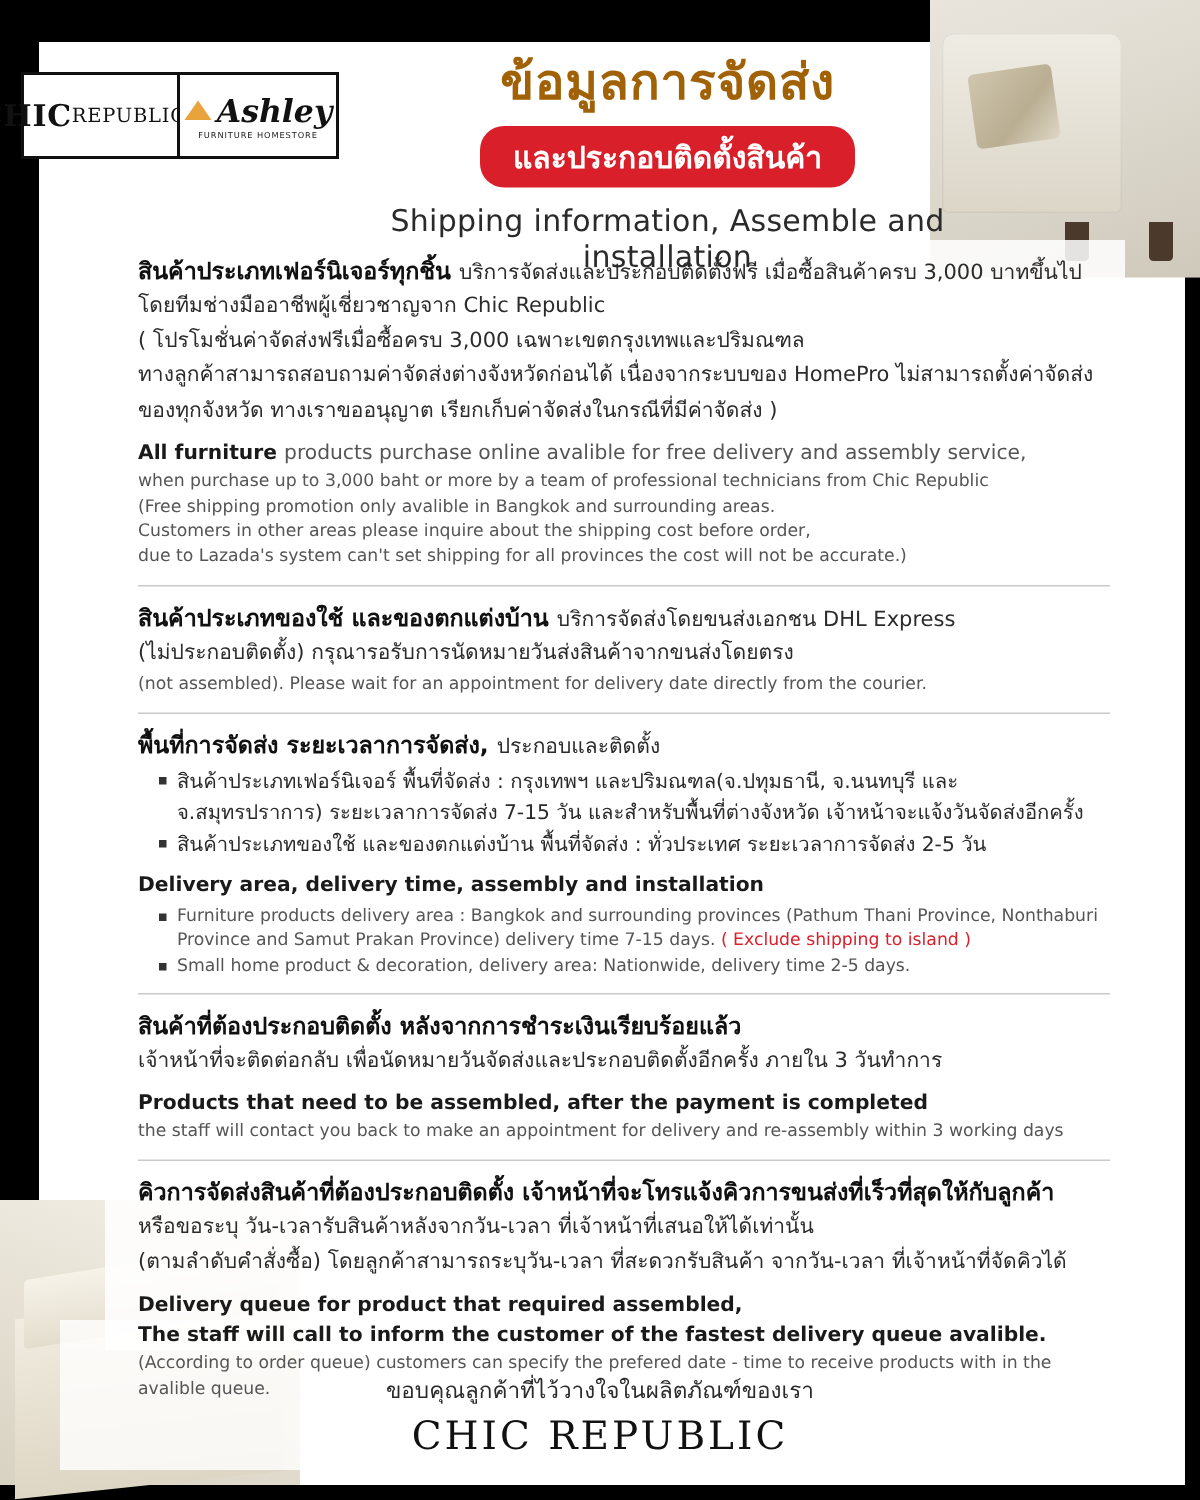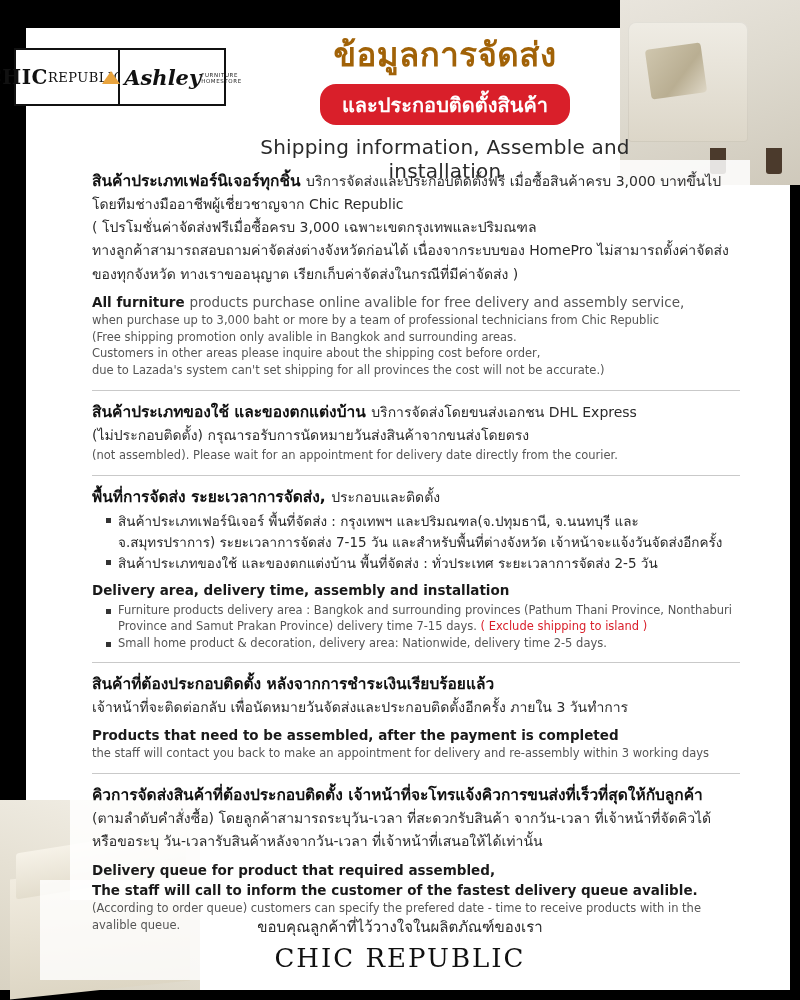--- a/index.html
+++ b/index.html
@@ -100,21 +100,21 @@
     font-family: "DejaVu Serif", serif; font-weight: 700; font-size: 20px; letter-spacing: .5px;
     color:#111;
   }
   .logo-chic .l2 {
     font-family: "DejaVu Serif", serif; font-weight: 400; font-size: 13px; letter-spacing: .5px;
     color:#111; margin-top: 1px;
   }
   .logo-chic .l3 { font-size: 5px; color:#333; margin-top: 3px; letter-spacing: .2px;}
   .logo-ashley {
     width: 106px; height: 58px; background: #ffffff; border: 2px solid #111; border-left: none;
-    display:flex; flex-direction: row; align-items:center; justify-content:center;
+    display:flex; flex-direction: column; align-items:center; justify-content:center;
   }
   .logo-ashley .row { display:flex; align-items:center; gap: 4px;}
   .ash-mark {
     width: 0; height: 0; border-left: 9px solid transparent; border-right: 9px solid transparent;
     border-bottom: 13px solid #e8a33d; position: relative;
   }
   .ash-mark:after{
     content:""; position:absolute; left:-5px; top: 9px; width: 10px; height: 4px; background:#e8a33d;
   }
   .logo-ashley .word {
@@ -278,22 +278,22 @@
       <div class="th-head">สินค้าที่ต้องประกอบติดตั้ง หลังจากการชำระเงินเรียบร้อยแล้ว</div>
       <div class="th-line">เจ้าหน้าที่จะติดต่อกลับ เพื่อนัดหมายวันจัดส่งและประกอบติดตั้งอีกครั้ง ภายใน 3 วันทำการ</div>
       <div class="en-head">Products that need to be assembled, after the payment is completed</div>
       <div class="en-line">the staff will contact you back to make an appointment for delivery and re-assembly within 3 working days</div>
     </div>
 
     <div class="hr"></div>
 
     <div class="sec">
       <div class="th-head">คิวการจัดส่งสินค้าที่ต้องประกอบติดตั้ง เจ้าหน้าที่จะโทรแจ้งคิวการขนส่งที่เร็วที่สุดให้กับลูกค้า</div>
+      <div class="th-line">หรือขอระบุ วัน-เวลารับสินค้าหลังจากวัน-เวลา ที่เจ้าหน้าที่เสนอให้ได้เท่านั้น</div>
       <div class="th-line">(ตามลำดับคำสั่งซื้อ) โดยลูกค้าสามารถระบุวัน-เวลา ที่สะดวกรับสินค้า จากวัน-เวลา ที่เจ้าหน้าที่จัดคิวได้</div>
-      <div class="th-line">หรือขอระบุ วัน-เวลารับสินค้าหลังจากวัน-เวลา ที่เจ้าหน้าที่เสนอให้ได้เท่านั้น</div>
       <div class="en-head">Delivery queue for product that required assembled,</div>
       <div class="en-head" style="margin-top:0;">The staff will call to inform the customer of the fastest delivery queue avalible.</div>
       <div class="en-line">(According to order queue) customers can specify the prefered date - time to receive products with in the avalible queue.</div>
     </div>
 
   </div>
 
   <div class="footer">
     <div class="thank">ขอบคุณลูกค้าที่ไว้วางใจในผลิตภัณฑ์ของเรา</div>
     <div class="brand">CHIC REPUBLIC</div>

